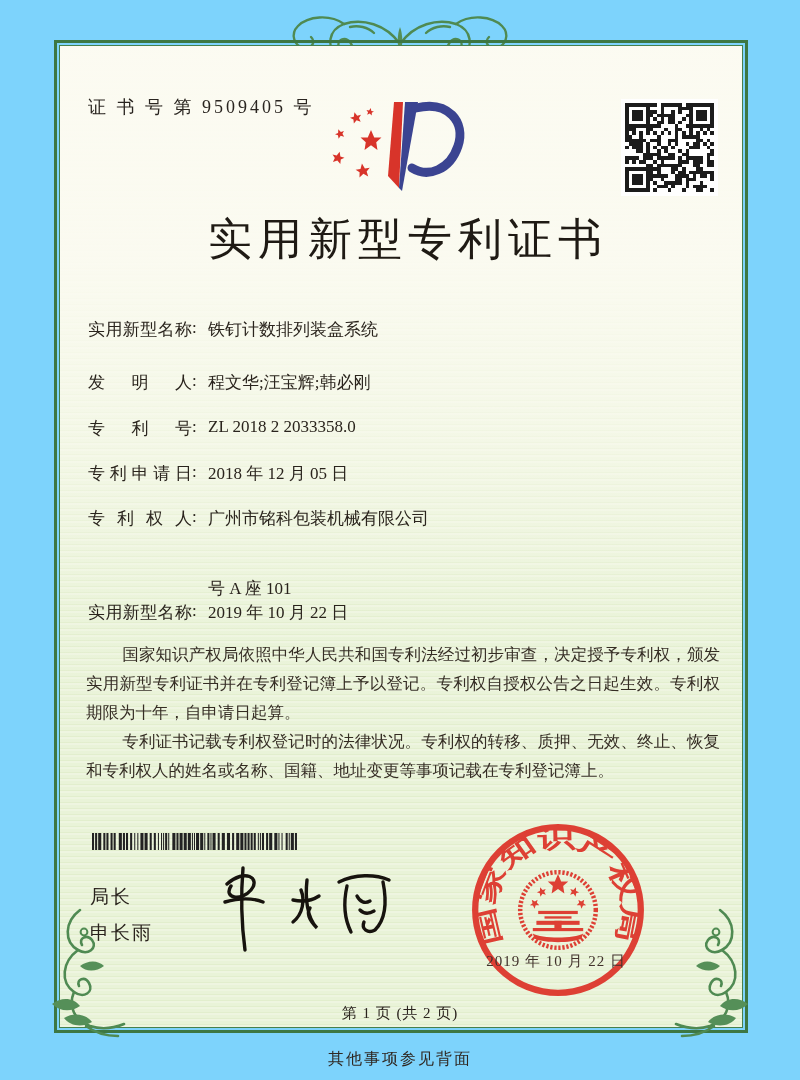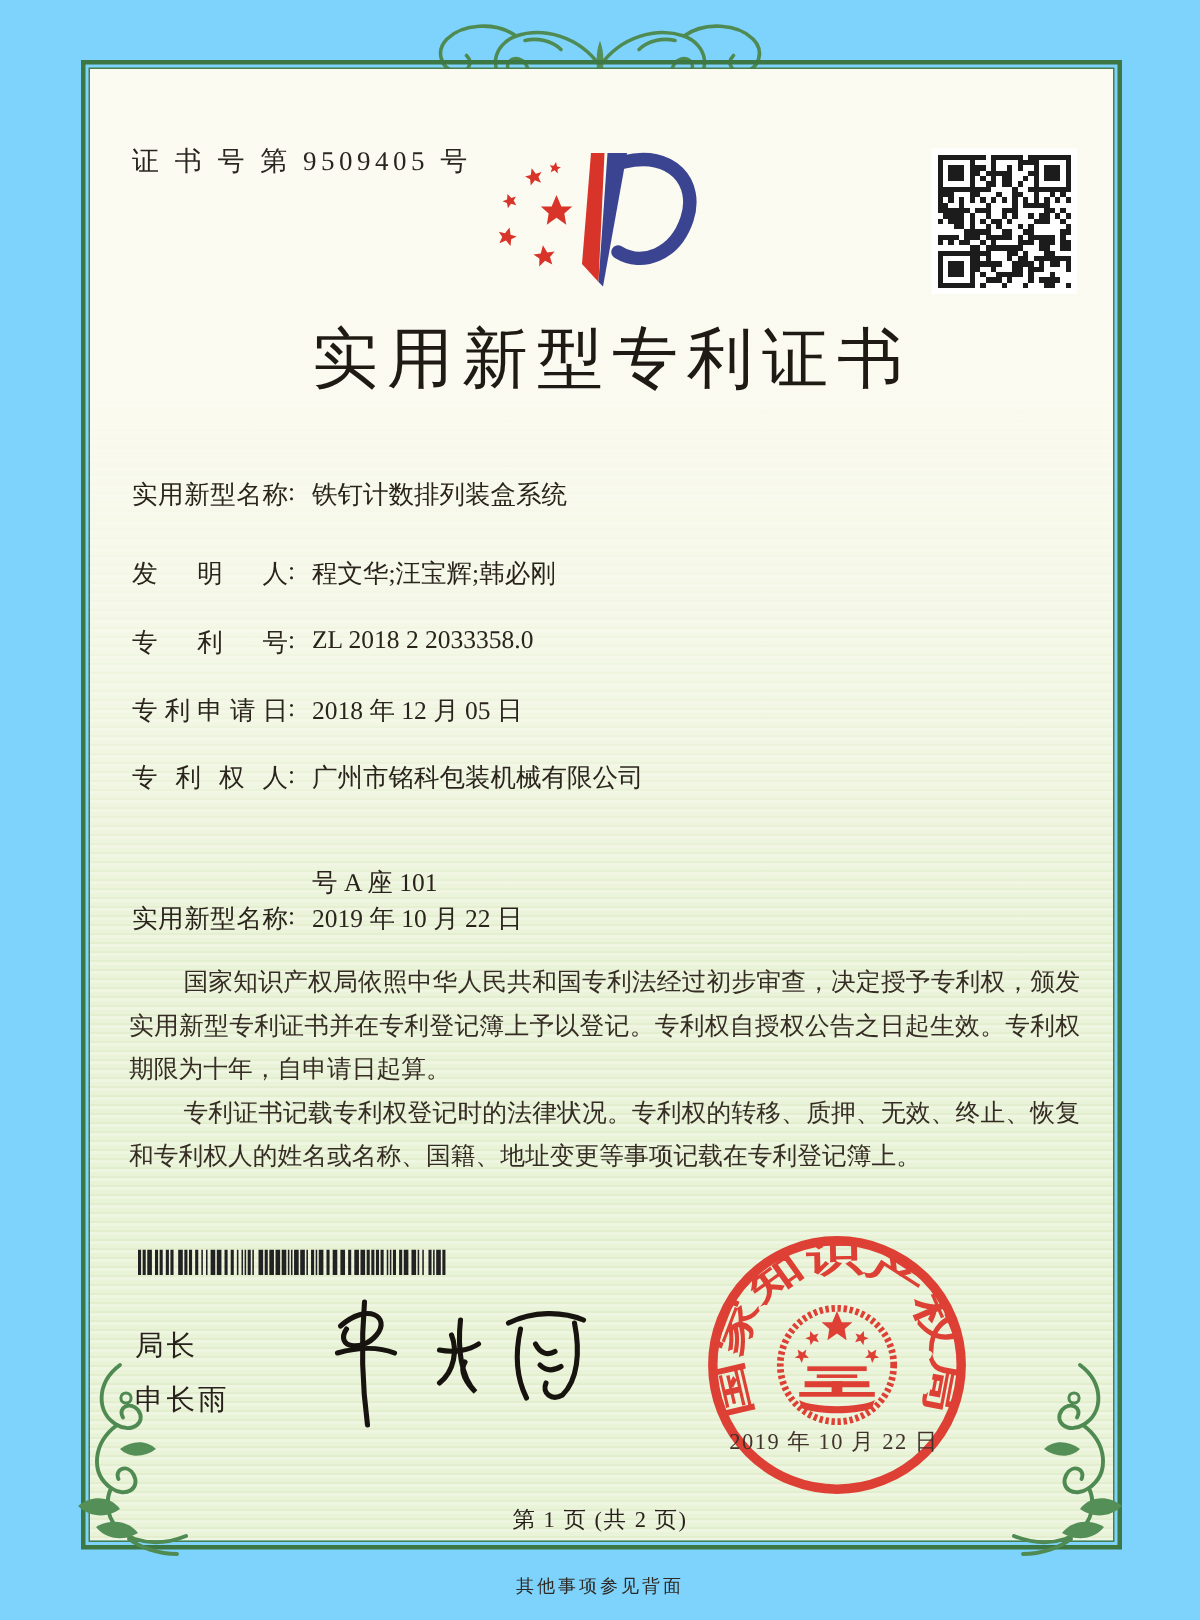--- a/index.html
+++ b/index.html
@@ -31,21 +31,21 @@
   .row .colon { display:inline-block; width:8px; margin-right:8px; vertical-align:top; }
   .row .val { display:inline-block; vertical-align:top; }
   .addr2 { left:208px; top:577px; font-size:17px; }
   .grant-right { position:absolute; left:312px; top:0; white-space:nowrap; }
   .bodytext { left:86px; width:634px; top:640px; font-size:16.5px; line-height:29px;
               color:#352d24; text-align:justify; }
   .bodytext p { text-indent:2.2em;font-family:Liberation Serif, serif; }
   .sig-title { left:90px; top:884px; font-size:19px; letter-spacing:2px; }
   .sig-name  { left:90px; top:920px; font-size:19px; letter-spacing:2px; }
   .page-info { left:0; right:0; top:1004px; text-align:center; font-size:15px; letter-spacing:1px; }
-  .back-note { left:0; right:0; top:1049px; text-align:center; font-size:12px; letter-spacing:2px; color:#2f2822; }
+  .back-note { left:0; right:0; top:1049px; text-align:center; font-size:16px; letter-spacing:2px; color:#2f2822; }
   .seal-wrap { left:468px; top:820px; width:180px; height:180px; }
   .seal-date { position:absolute; left:-4px; right:0; top:132px; text-align:center;
                font-size:15px; letter-spacing:1px; color:#41322c; }
   .qr { left:621px; top:99px; width:97px; height:97px; background:#fff; padding:4px; }
   .barcode { left:92px; top:833px; width:206px; height:17px; }
   .logo { left:330px; top:96px; width:142px; height:108px; }
   .ornament-top { left:278px; top:13px; width:244px; height:56px; }
   .corner-bl { left:34px; top:908px; width:92px; height:132px; }
   .corner-br { left:674px; top:908px; width:92px; height:132px; transform:scaleX(-1); }
   svg { display:block; }

